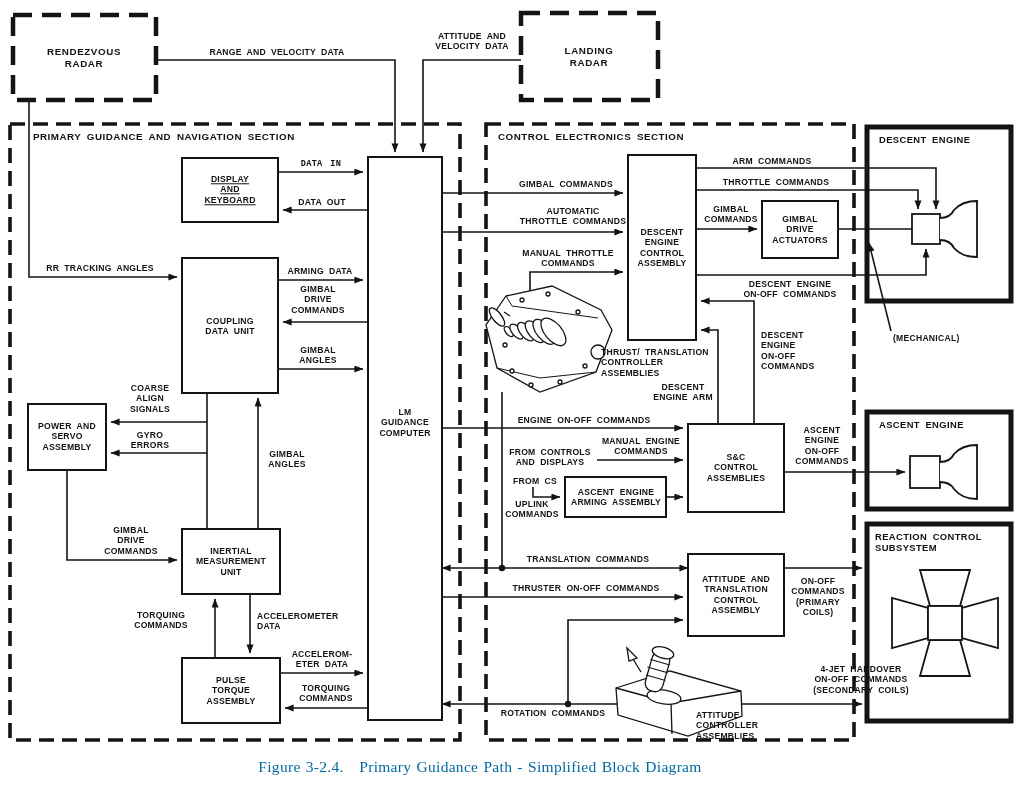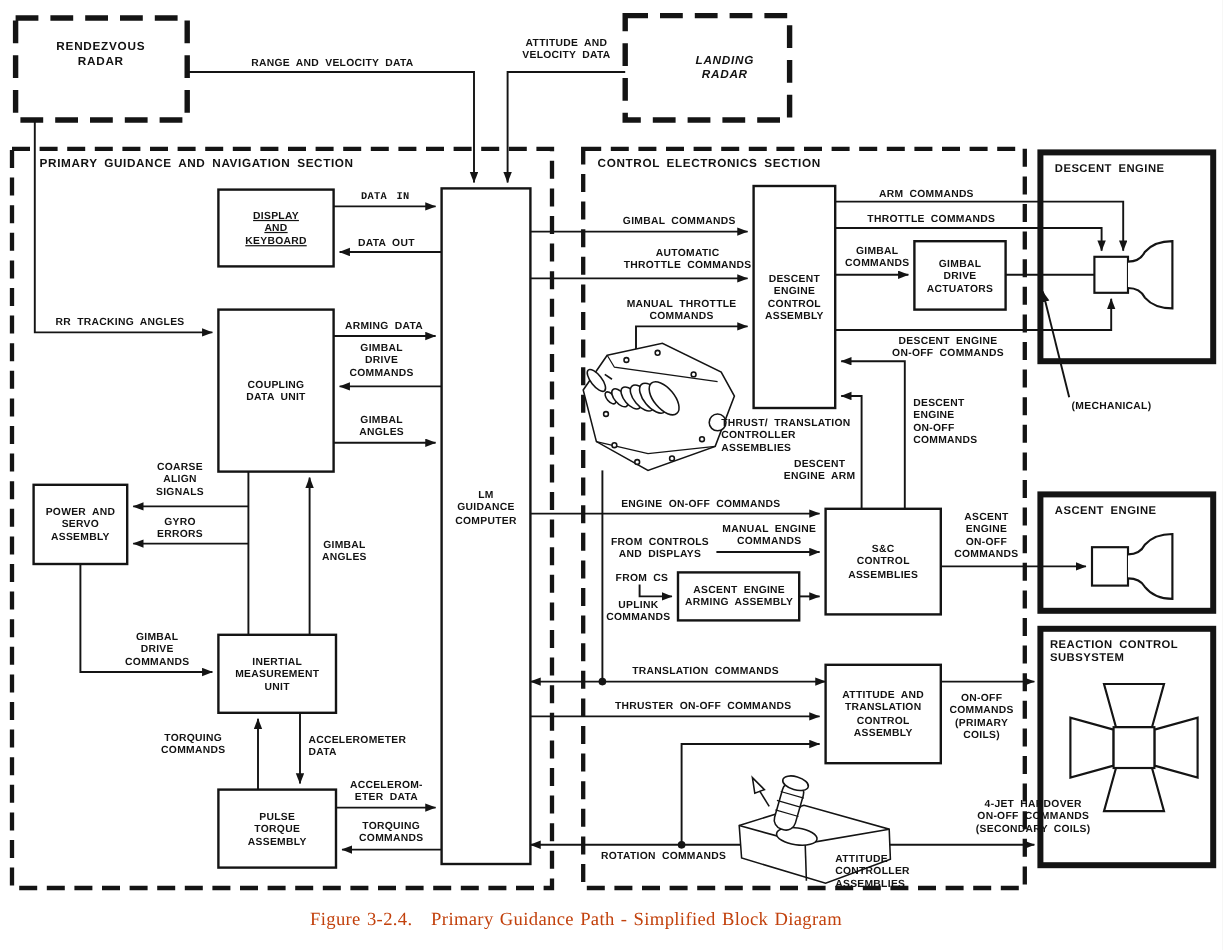--- a/index.html
+++ b/index.html
@@ -7,21 +7,21 @@
           font-family:"Liberation Sans", sans-serif;color:#121212;}
   #wires{position:absolute;left:0;top:0;width:1019px;height:792px;}
   .lbl{position:absolute;transform:translate(-50%,-50%);white-space:pre-line;text-align:center;
        font-size:8.6px;font-weight:bold;letter-spacing:.25px;word-spacing:2.5px;line-height:1.22;
        color:#121212;}
   .tl{transform:none;text-align:left;}
   .sec{font-size:9.8px;letter-spacing:.5px;}
   .big{font-size:9.8px;letter-spacing:.6px;}
   .eng{font-size:9.4px;letter-spacing:.4px;}
   .serif{font-family:"Liberation Serif", serif;font-size:15.5px;font-weight:normal;
-         letter-spacing:.3px;word-spacing:1px;white-space:pre;color:#c2410c;}
+         letter-spacing:.3px;word-spacing:1px;white-space:pre;color:#0369a1;}
 </style>
 </head>
 <body>
 
 <div id="canvas">
 
 <svg id="wires" viewBox="0 0 1019 792" xmlns="http://www.w3.org/2000/svg">
   <defs>
     <marker id="ah" markerUnits="userSpaceOnUse" markerWidth="11" markerHeight="9" refX="8.6" refY="3.5" orient="auto-start-reverse">
       <path d="M0,0 L9,3.5 L0,7 Z" fill="#141414"></path>
@@ -155,23 +155,23 @@
     <g transform="rotate(16 658 670)">
       <rect x="649" y="652" width="18" height="40" rx="8"></rect>
       <ellipse cx="658" cy="652" rx="11" ry="5.5"></ellipse>
       <path d="M648,662 h20 M647,670 h21 M648,678 h20" stroke-width="1"></path>
     </g>
     <polygon points="627,648 637,658 629,661" fill="#ffffff"></polygon>
     <path d="M633,659 L641,672" fill="none"></path>
   </g>
 </svg>
 
-  <div class="lbl big" style="left:84px;top:46px;">RENDEZVOUS
+  <div class="lbl big" style="left:84px;top:58px;">RENDEZVOUS
 RADAR</div>
-  <div class="lbl big" style="left:604px;top:57px;font-style:italic;">LANDING
+  <div class="lbl big" style="left:589px;top:57px;">LANDING
 RADAR</div>
   <div class="lbl tl sec" style="left:33px;top:131px;">PRIMARY GUIDANCE AND NAVIGATION SECTION</div>
   <div class="lbl tl sec" style="left:498px;top:131px;">CONTROL ELECTRONICS SECTION</div>
   <div class="lbl tl eng" style="left:879px;top:134px;">DESCENT ENGINE</div>
   <div class="lbl tl eng" style="left:879px;top:419px;">ASCENT ENGINE</div>
   <div class="lbl tl eng" style="left:875px;top:531px;">REACTION CONTROL
 SUBSYSTEM</div>
 
   <div class="lbl" style="left:277px;top:52px;">RANGE AND VELOCITY DATA</div>
   <div class="lbl" style="left:472px;top:41px;">ATTITUDE AND

